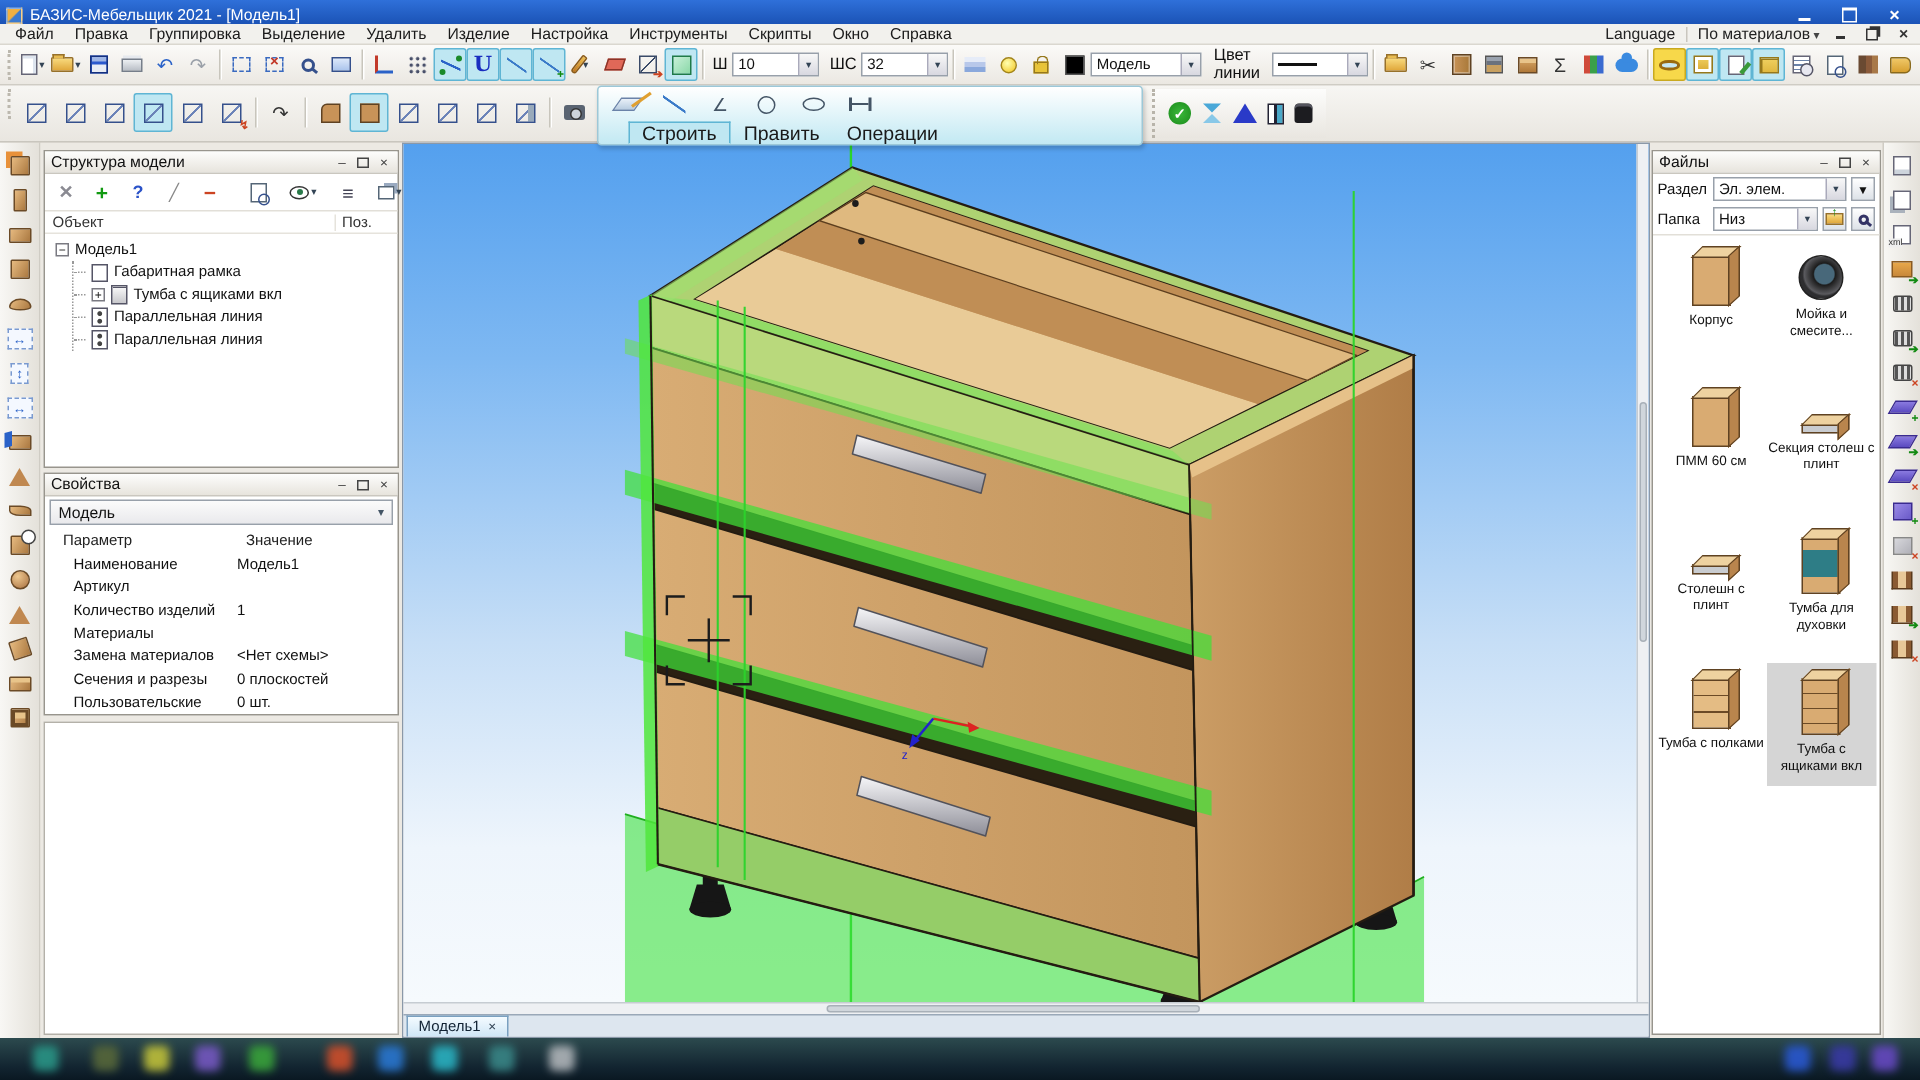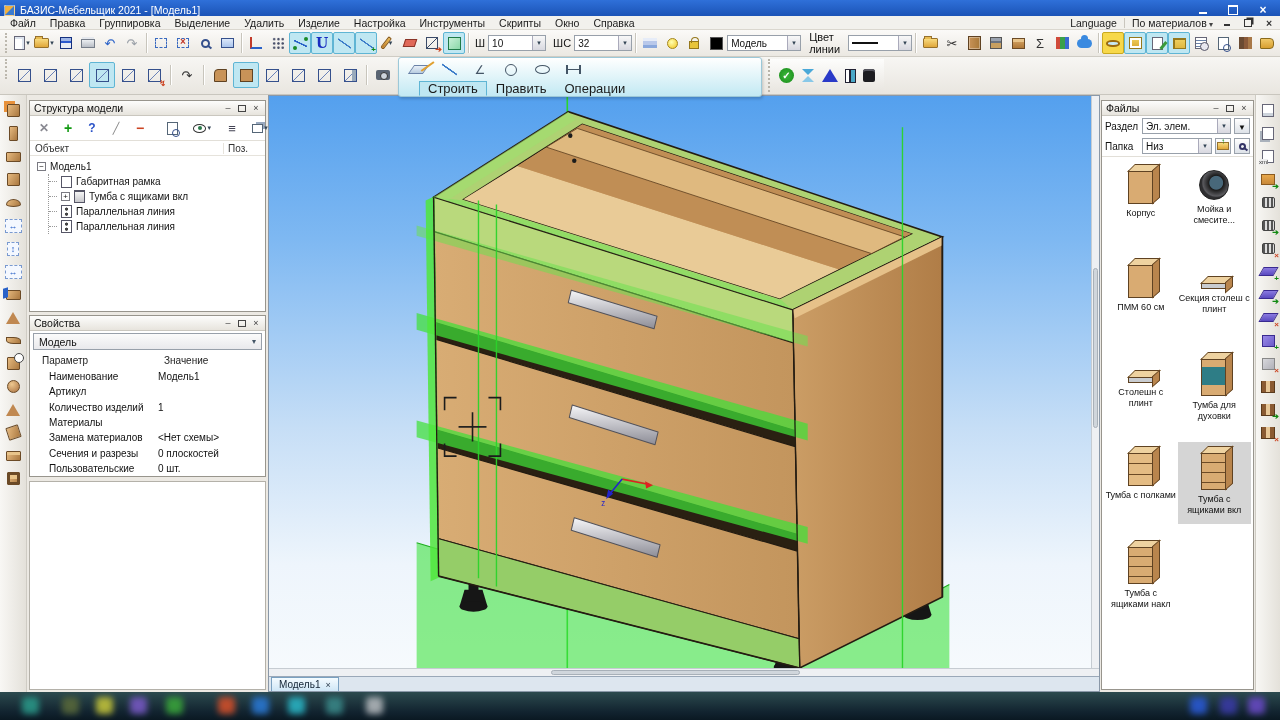--- a/index.html
+++ b/index.html
@@ -892,24 +892,20 @@
               <span>Тумба для духовки</span>
             </div>
           <div class="fitem">
               <span class="tb shelves"></span>
               <span>Тумба с полками</span>
             </div>
           <div class="fitem sel">
               <span class="tb drawers tall"></span>
               <span>Тумба с ящиками вкл</span>
             </div>
-          <div class="fitem">
-              <span class="tb drawers tall"></span>
-              <span>Тумба с ящиками накл</span>
-            </div>
         </div>
       </div>
     </div>
 
     <div class="rstrip">
       <span class="si">
           <span class="idocS"></span>
         </span>
       <span class="si">
           <span class="idocP"></span>

